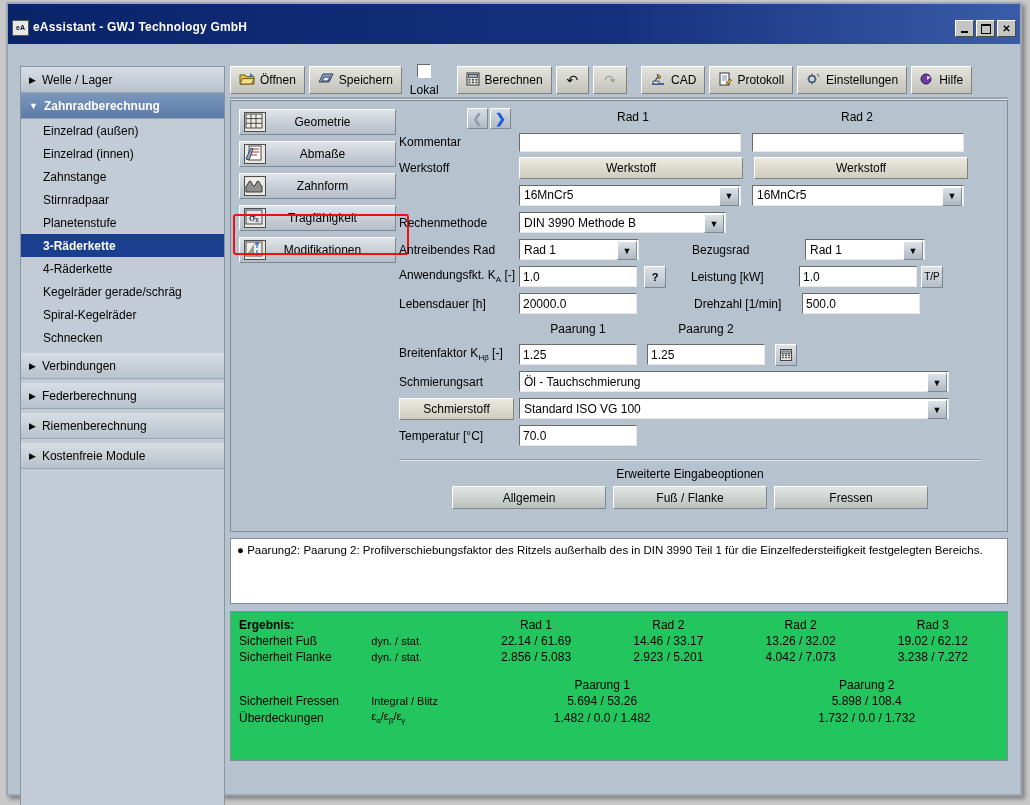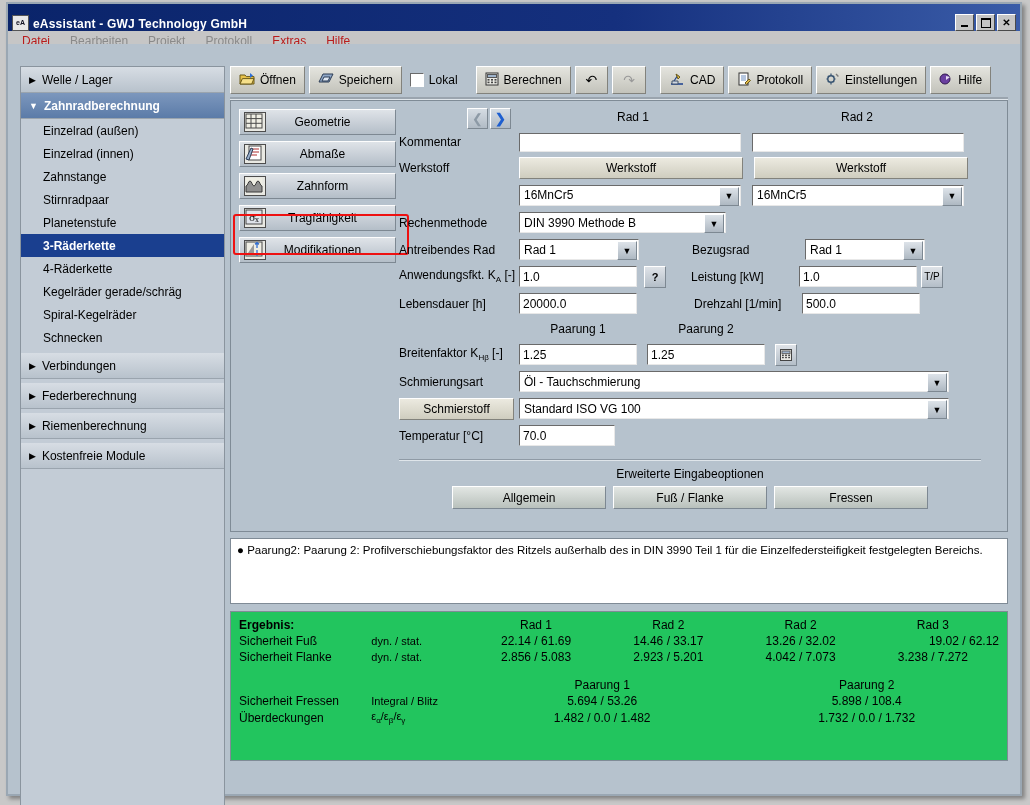--- a/index.html
+++ b/index.html
@@ -3,22 +3,22 @@
 <meta charset="utf-8">
 <style>
   html,body{margin:0;padding:0;background:#ffffff;}
   body{font-family:"Liberation Sans",sans-serif;font-size:12px;color:#000;}
   #app{position:relative;width:1030px;height:805px;overflow:hidden;background:#c8c8c8;}
 
   
   .win{position:absolute;left:6px;top:2px;width:1012px;height:790px;
        background:#b6c2cd;border:2px solid #9aa7b3;
        box-shadow:3px 3px 4px rgba(0,0,0,.35);}
-  .titlebar{height:27px;background:linear-gradient(to right,#0a246a,#15307e 60%,#3a5ca8);
-            display:flex;align-items:flex-end;padding:0 2px;}
+  .titlebar{height:19px;background:linear-gradient(to right,#0a246a,#15307e 60%,#3a5ca8);
+            display:flex;align-items:flex-start;padding:16px 2px;}
   .titleicon{width:15px;height:14px;background:#e8e8e8;border:1px solid #555;margin:0 4px 0 2px;
              font-size:7px;line-height:14px;text-align:center;color:#112;font-weight:bold;}
   .titletext{color:#fff;font-weight:bold;font-size:12px;letter-spacing:.2px;flex:1;}
   .wbtns{display:flex;gap:2px;padding-right:2px;}
   .wbtn{width:17px;height:15px;background:#c5c5c5;border:1px solid;
         border-color:#fff #4a4a4a #4a4a4a #fff;
         display:flex;align-items:center;justify-content:center;font-size:10px;font-weight:bold;line-height:1;}
   .wbtn i{font-style:normal;display:block;}
   .wbtn.min i{width:7px;height:2px;background:#000;margin-top:6px;}
   .wbtn.max i{width:8px;height:7px;border:1px solid #000;border-top-width:2px;}
@@ -47,21 +47,21 @@
   .main{position:absolute;left:222px;top:22px;right:12px;bottom:22px;}
 
   
   .toolbar{display:flex;align-items:center;gap:4px;height:28px;}
   .tb{height:26px;display:flex;align-items:center;gap:5px;padding:0 8px;font-size:12px;
       background:linear-gradient(to bottom,#e4e4de,#c3c3bb);
       border:1px solid;border-color:#fff #82827c #82827c #fff;}
   .tb.nar{padding:0 10px;}
   .tb.dis{color:#9a9a9a;}
   .tbsep{width:6px;}
-  .lokal{display:flex;align-items:flex-start;gap:5px;font-size:12px;padding:0 4px;}
+  .lokal{display:flex;align-items:center;gap:5px;font-size:12px;padding:0 4px;flex-direction:column;}
   .chk{width:12px;height:12px;background:#fff;border:1px solid;border-color:#6a6a6a #fff #fff #6a6a6a;}
   .tbline{height:2px;background:#9aa4ae;margin:3px 0 0;border-bottom:1px solid #dfe5ea;}
   .secTitle{font-size:12px;padding:4px 0 5px 2px;}
 
   
   .panelbox{position:relative;border:1px solid #7f8b96;background:#b6c2cd;height:430px;}
 
   
   .fnbtns{position:absolute;left:8px;top:8px;width:157px;}
   .fn{height:24px;margin-bottom:6px;display:flex;align-items:center;
@@ -467,21 +467,21 @@
                 <div class="matbtn" style="width:113px">Schmierstoff</div>
               </div>
               <div class="combo" style="width:430px">
                 <span>Standard ISO VG 100</span>
                 <span class="arw">▼</span>
               </div>
             </div>
 
             <div class="row" style="height:27px">
               <div class="lbl" style="width:120px">Temperatur [°C]</div>
-              <div class="fld" style="width:96px;height:21px;line-height:21px">70.0</div>
+              <div class="fld" style="width:118px;height:21px;line-height:21px">70.0</div>
             </div>
 
             <div class="hr" style="margin:10px 2px 0 0;width:582px"></div>
 
             <div style="text-align:center;width:582px;padding-top:6px">Erweiterte Eingabeoptionen</div>
 
             <div style="display:flex;gap:7px;width:582px;padding-top:5px;justify-content:center">
               <div class="optbtn" style="width:152px">Allgemein</div>
               <div class="optbtn" style="width:152px">Fuß / Flanke</div>
               <div class="optbtn" style="width:152px">Fressen</div>
@@ -504,21 +504,21 @@
               <td style="width:118px;text-align:center">Rad 2</td>
               <td style="width:118px;text-align:center">Rad 2</td>
               <td style="width:118px;text-align:center">Rad 3</td>
             </tr>
             <tr>
               <td>Sicherheit Fuß</td>
               <td style="font-size:11px">dyn. / stat.</td>
               <td style="text-align:center">22.14  /  61.69</td>
               <td style="text-align:center">14.46  /  33.17</td>
               <td style="text-align:center">13.26  /  32.02</td>
-              <td style="text-align:right">19.02  /  62.12</td>
+              <td style="text-align:center">19.02  /  62.12</td>
             </tr>
             <tr>
               <td>Sicherheit Flanke</td>
               <td style="font-size:11px">dyn. / stat.</td>
               <td style="text-align:center">2.856  /  5.083</td>
               <td style="text-align:center">2.923  /  5.201</td>
               <td style="text-align:center">4.042  /  7.073</td>
               <td style="text-align:center">3.238  /  7.272</td>
             </tr>
           </tbody>

